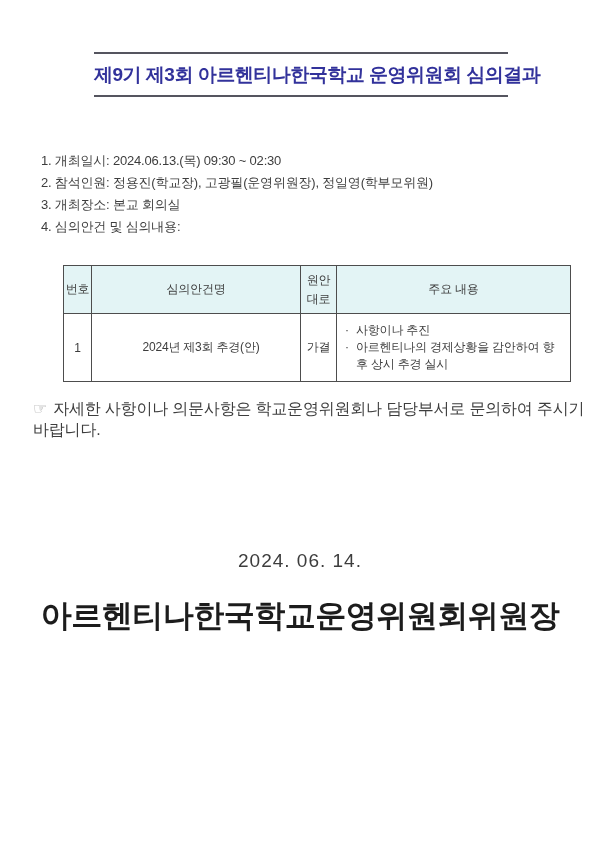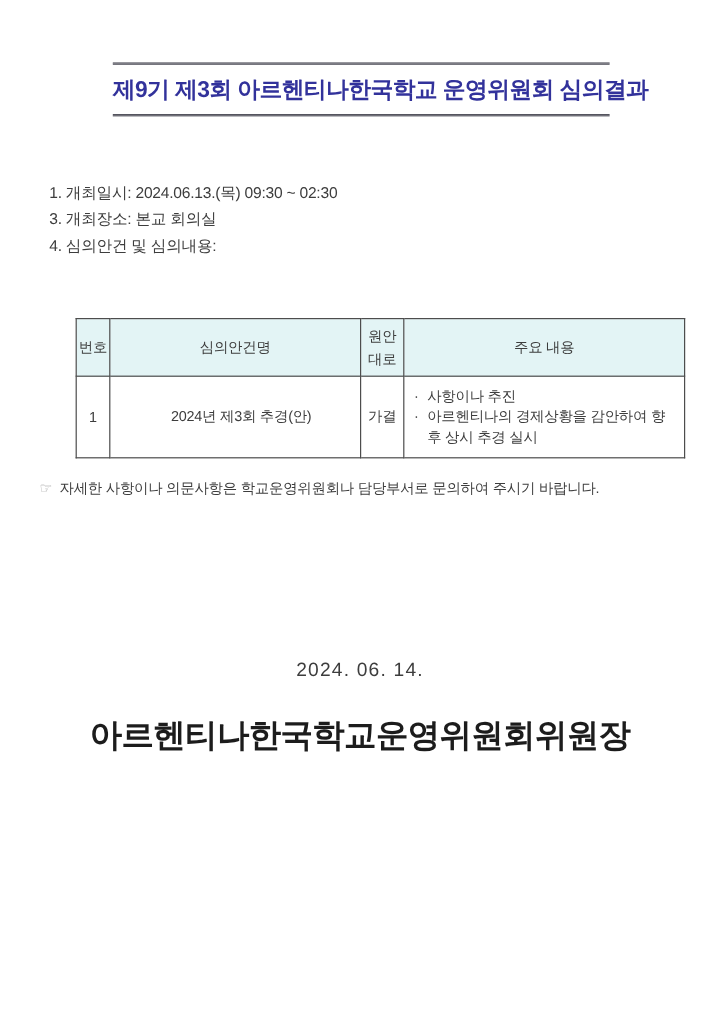--- a/index.html
+++ b/index.html
@@ -82,62 +82,63 @@
   .cell-content { padding: 6px 6px 6px 8px; }
   .bullet-line { display: flex; line-height: 17px; }
   .bullet-dot { width: 11px; flex: 0 0 11px; }
   .bullet-text { flex: 1; }
 
   
   .note {
     position: absolute;
     left: 33px;
     top: 399px;
-    font-size: 12px;
+    font-size: 16px;
     color: #3d3d3d;
     letter-spacing: -0.2px;
   }
   .note-symbol { color: #9a9a9a; margin-right: 6px; }
 
   
   .doc-date {
     position: absolute;
     left: 0;
     top: 550px;
     width: 100%;
     text-align: center;
-    font-size: 16px;
+    font-size: 19px;
     color: #3d3d3d;
     letter-spacing: 1px;
   }
   .signature {
     position: absolute;
     left: 0;
     top: 595px;
     width: 100%;
     text-align: center;
-    font-size: 27px;
+    font-size: 31px;
     font-weight: bold;
     color: #1c1c1c;
     letter-spacing: -0.5px;
   }
 </style>
 </head>
 <body>
 
 <div class="page">
 
   <div class="title-block">
     <div class="double-rule"></div>
     <div class="title-text">제9기 제3회 아르헨티나한국학교 운영위원회 심의결과</div>
     <div class="double-rule"></div>
   </div>
 
   <div class="info-list">
     <div>1. 개최일시: 2024.06.13.(목) 09:30 ~ 02:30</div>
+    <div>2. 참석인원: 정용진(학교장), 고광필(운영위원장), 정일영(학부모위원)</div>
     <div>3. 개최장소: 본교 회의실</div>
     <div>4. 심의안건 및 심의내용:</div>
   </div>
 
   <table class="agenda-table">
     <colgroup>
       <col class="col-no">
       <col class="col-agenda">
       <col class="col-result">
       <col class="col-content">

